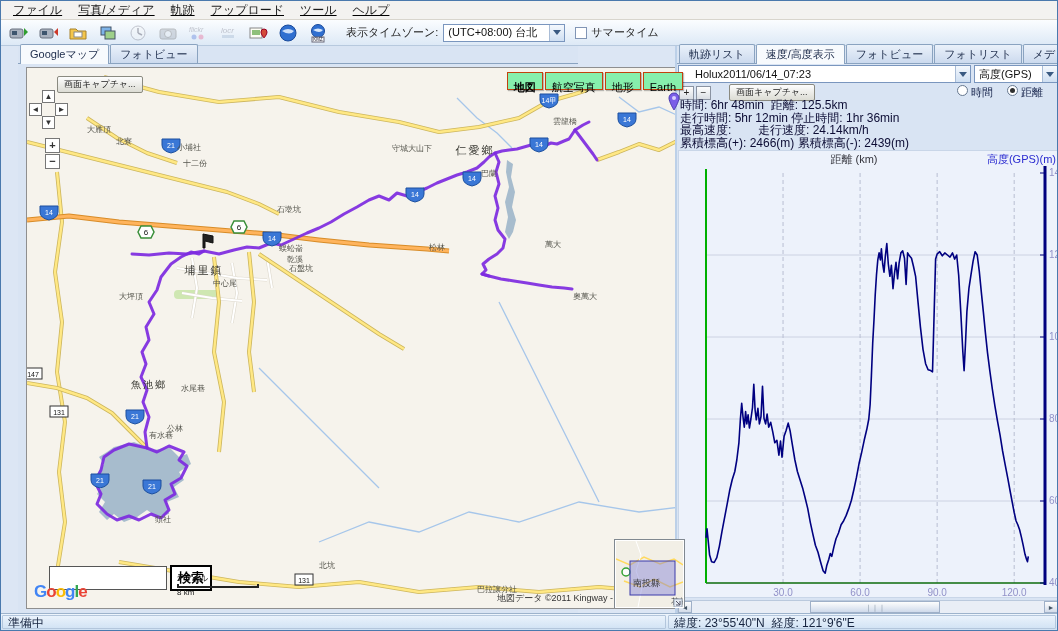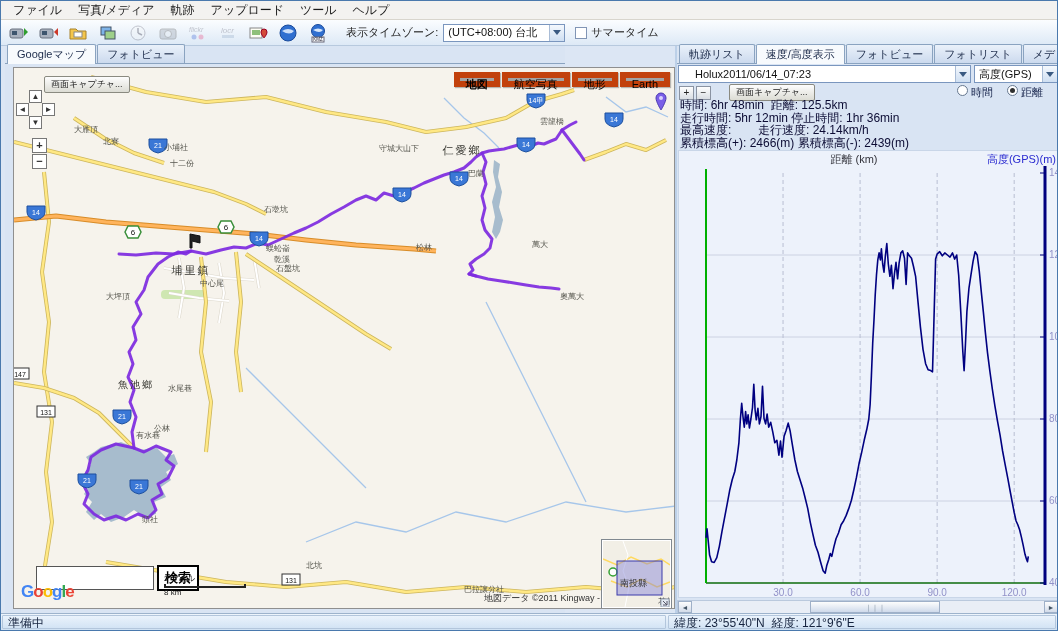--- a/index.html
+++ b/index.html
@@ -1,47 +1,47 @@
 <!DOCTYPE html>
 <html><head>
 <meta charset="utf-8">
 <style>
   html,body{margin:0;padding:0;background:#9db5cf;}
   *{box-sizing:border-box;font-family:"Liberation Sans","DejaVu Sans",sans-serif;}
   .window{position:relative;width:1058px;height:631px;background:#dce6f4;overflow:hidden;border:1px solid #4a79ad;}
   
-  .menubar{height:19px;background:#f3f2f0;border-bottom:1px solid #d8d5cd;display:flex;align-items:center;padding-left:4px;}
+  .menubar{height:19px;background:#f3f2f0;border-bottom:1px solid #d8d5cd;display:flex;align-items:center;padding-left:4px;text-decoration:underline;}
   .mi{font-size:12px;color:#1a1a1a;padding:1px 8px;cursor:default;}
   .toolbar{height:26px;background:linear-gradient(#fbfdff,#dde9f6);border-bottom:1px solid #b7c9de;display:flex;align-items:center;padding-left:3px;}
   .tbtn{width:27px;height:22px;margin-right:3px;display:flex;align-items:center;justify-content:center;border-radius:3px;}
   .tbtn.dis{opacity:.35;}
   .tz-label{font-size:11px;color:#222;margin:0 5px 0 12px;}
   .combo{height:18px;background:#fff;border:1px solid #7a96be;display:flex;align-items:center;font-size:11px;color:#111;}
   .combo .val{flex:1;padding:0 4px;white-space:nowrap;overflow:hidden;}
   .combo .arr{width:15px;height:100%;border-left:1px solid #a9bcd6;background:linear-gradient(#f4f8fd,#cfdff2);display:flex;align-items:center;justify-content:center;}
   .combo .arr:before{content:'';border:4px solid transparent;border-top:5px solid #3a5a82;margin-top:4px;}
   .chk{width:12px;height:12px;border:1px solid #8195b5;background:#fff;margin:0 4px 0 10px;}
   .chk-label{font-size:11px;color:#222;}
   
   .main{position:absolute;top:45px;left:0;right:0;bottom:17px;}
   .panel{position:absolute;top:0;height:100%;background:#d9e4f3;}
-  .left-panel{left:4px;width:560px;}
+  .left-panel{left:17px;width:560px;}
   .right-panel{left:676px;width:382px;}
   .splitter{position:absolute;top:0;left:674px;width:2px;height:100%;background:#bcd0e8;}
   .tabstrip{height:18px;border-bottom:1px solid #8aa3c0;display:flex;align-items:flex-end;padding-left:2px;}
   .tab{font-size:11px;color:#1c2b4a;padding:2px 9px 1px;border:1px solid #8aa3c0;border-bottom:none;border-radius:2px 2px 0 0;background:linear-gradient(#eaf1fa,#ccdaee);margin-right:1px;white-space:nowrap;}
   .tab.active{background:#f7fafd;position:relative;top:1px;padding-bottom:2px;}
   
   .map{position:absolute;left:8px;top:21px;width:662px;height:542px;border:1px solid #8f8f8f;background:#f6f3ec;overflow:hidden;}
   .map svg.basemap{position:absolute;left:0;top:0;}
   .ovl{position:absolute;z-index:5;}
   .panbtn{width:13px;height:13px;font-size:8px;line-height:11px;text-align:center;background:#fff;border:1px solid #777;color:#333;}
   .zoombtn{width:15px;height:15px;font-size:11px;line-height:13px;text-align:center;background:#fff;border:1px solid #777;color:#333;font-weight:bold;}
   .capture-btn{font-size:9px;color:#222;background:linear-gradient(#fdfdfd,#dcdcd4);border:1px solid #8a8a80;border-radius:2px;padding:1px 6px;white-space:nowrap;}
-  .mtype{font-size:11px;background:#a3a3a3;border:6px solid #c2410c;padding:0 6px;height:15px;line-height:13px;color:#000;margin-left:2px;box-shadow:1px 1px 1px rgba(0,0,0,.25);}
+  .mtype{font-size:11px;background:#86efac;border:1px solid #c2410c;padding:8px 6px;height:15px;line-height:13px;color:#000;margin-left:2px;box-shadow:1px 1px 1px rgba(0,0,0,.25);}
   .mtype.active{font-weight:bold;}
   .search-wrap{display:flex;align-items:center;}
   .search-input{width:118px;height:24px;border:1px solid #555;background:#fff;font-size:12px;padding:0 3px;}
   .search-btn{height:26px;margin-left:3px;background:#fff;border:2px solid #000;font-size:13px;font-weight:bold;padding:0 6px;color:#000;}
   .glogo{font-size:17px;font-weight:bold;letter-spacing:-1px;}
   .scale{font-size:8px;color:#222;}
   .scale .bar{height:4px;border-left:2px solid #222;border-right:2px solid #222;border-bottom:2px solid #222;width:82px;}
   .attrib{font-size:9px;color:#333;white-space:nowrap;}
   .attrib a{color:#1a55cc;text-decoration:underline;}
   .minimap{width:71px;height:70px;border:1px solid #808890;background:#fff;padding:1px;}

